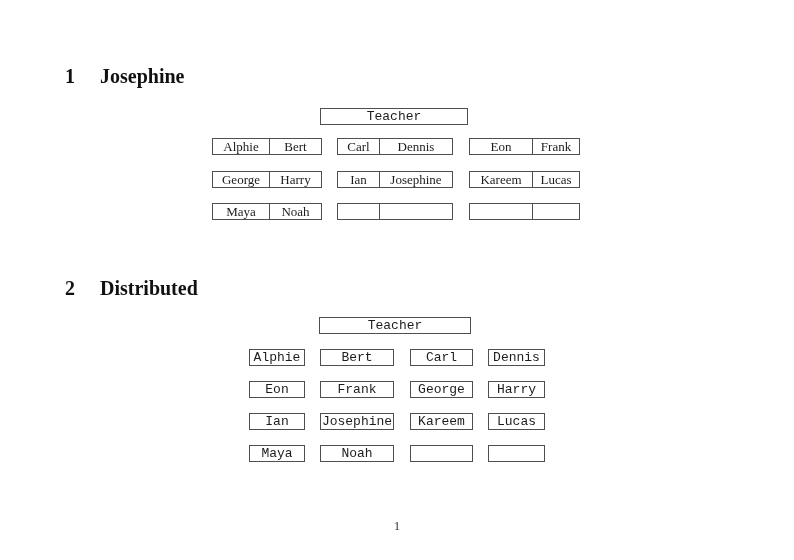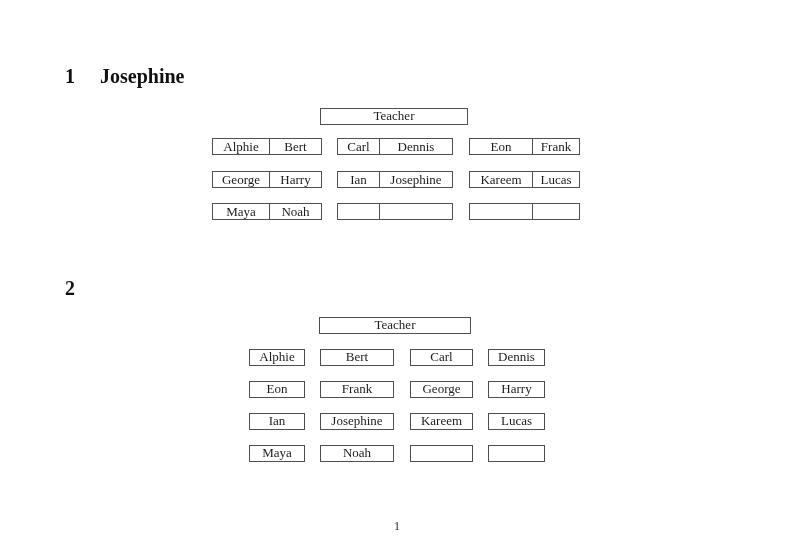--- a/index.html
+++ b/index.html
@@ -24,24 +24,25 @@
   #heading-2 { left: 65px; top: 278px; }
   .section-heading .title { margin-left: 25px; }
 
   .box {
     position: absolute;
     box-sizing: border-box;
     height: 17px;
     border: 1px solid #4f4f4f;
     background: #fff;
     display: flex;
-    align-items: flex-start;
+    align-items: center;
     justify-content: center;
     font-size: 13px;
     line-height: 1;
+    font-family: Liberation Mono, monospace;
   }
 
   .desk {
     position: absolute;
     box-sizing: border-box;
     height: 17px;
     border: 1px solid #4f4f4f;
     background: #fff;
     display: flex;
   }
@@ -127,20 +128,21 @@
   <span class="cell c1"></span>
   <span class="cell c2"></span>
 </div>
 <div class="desk s1colC s1r2">
   <span class="cell c1"></span>
   <span class="cell c2"></span>
 </div>
 
 <div class="section-heading" id="heading-2">
   <span class="num">2</span>
+  <span class="title">Distributed</span>
 </div>
 
 <div class="box" id="teacher-2">
   <span>Teacher</span>
 </div>
 
 <div class="box s2c0 s2r0">
     <span>Alphie</span>
   </div>
 <div class="box s2c1 s2r0">

